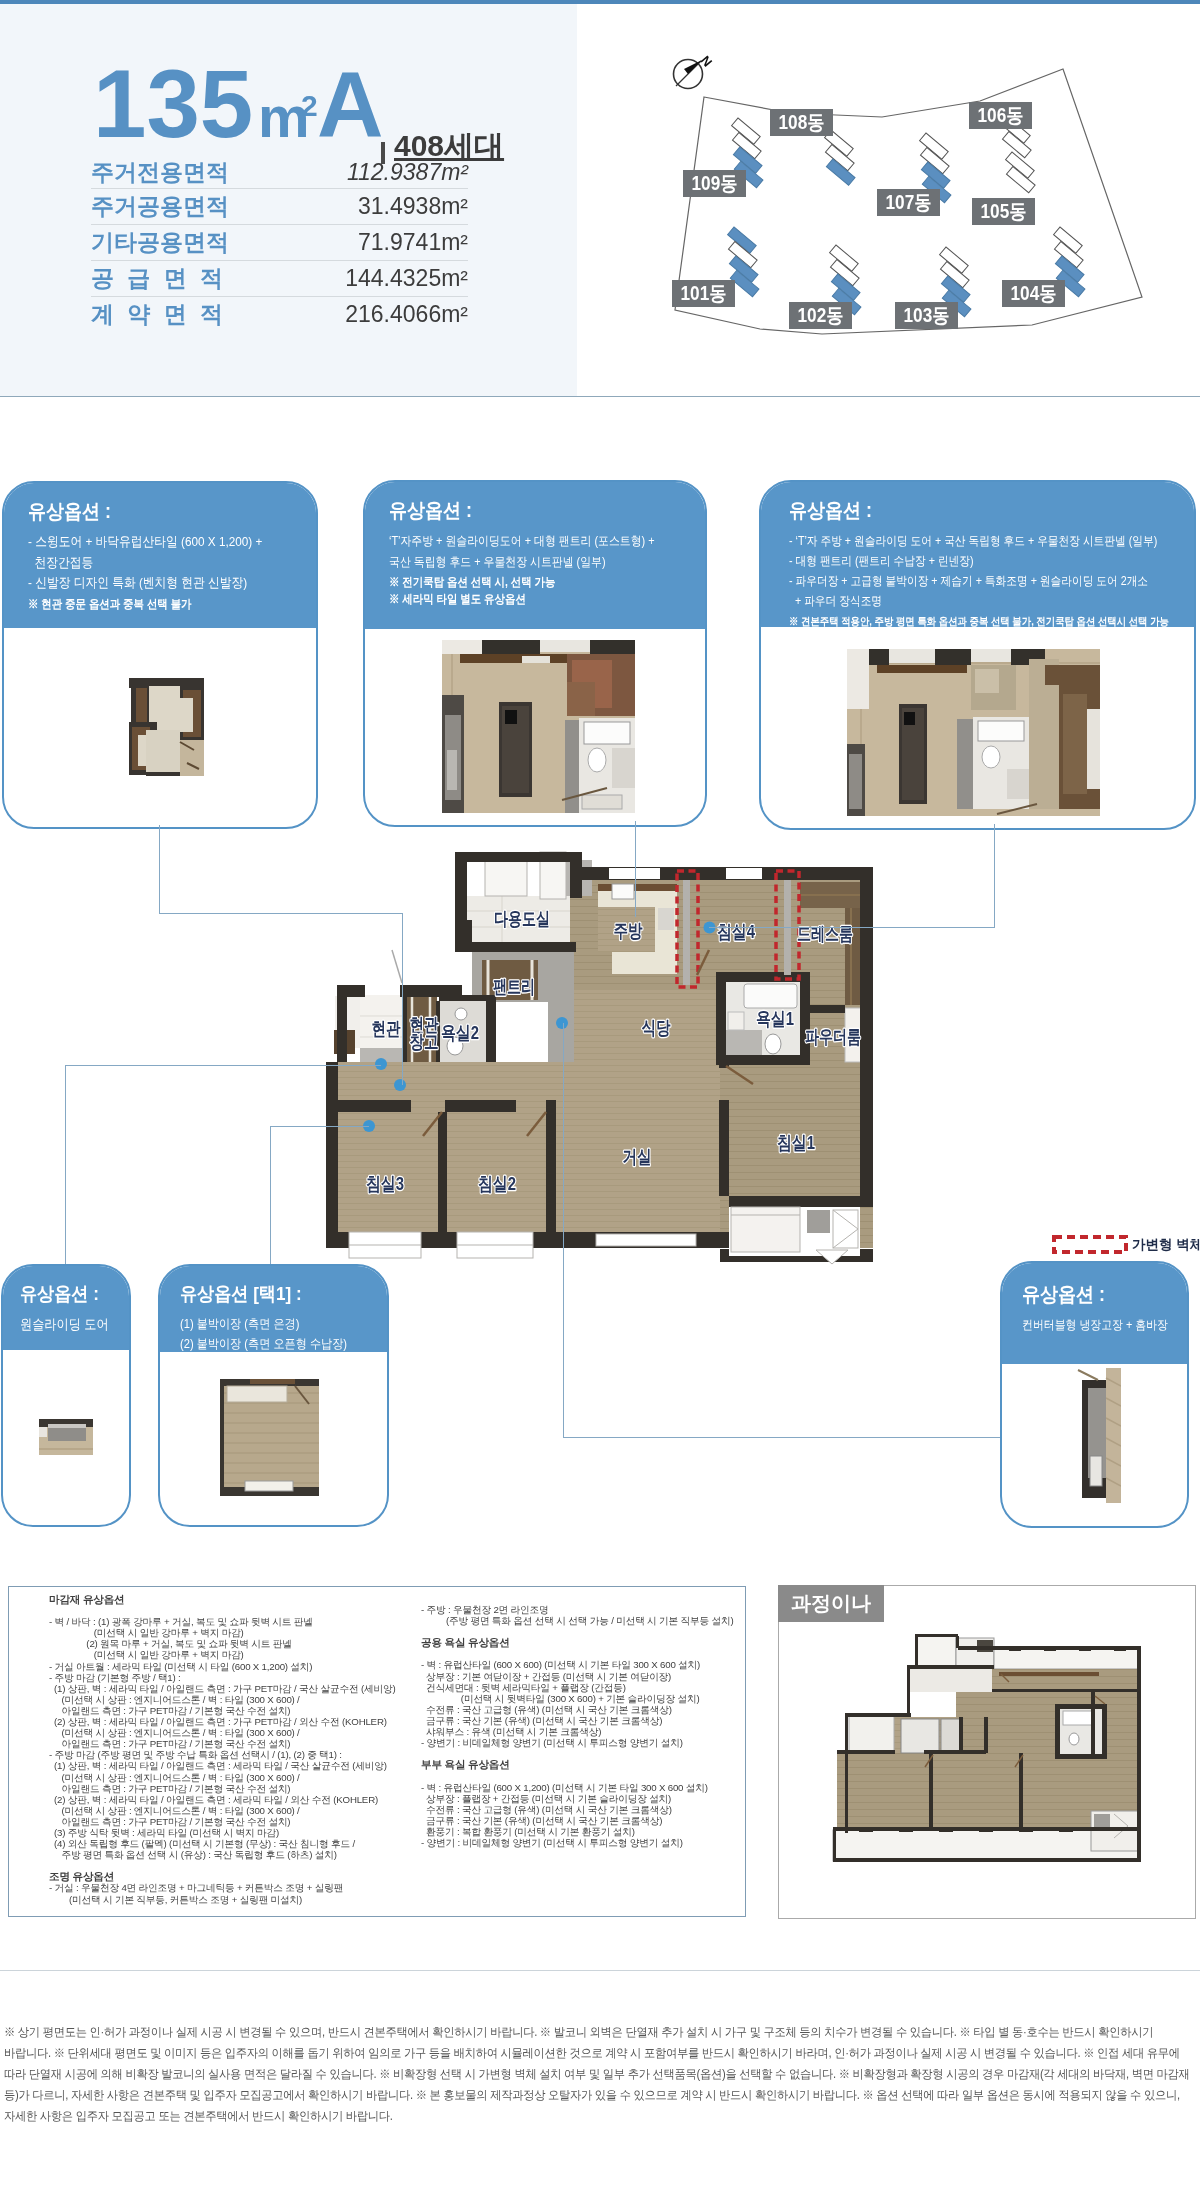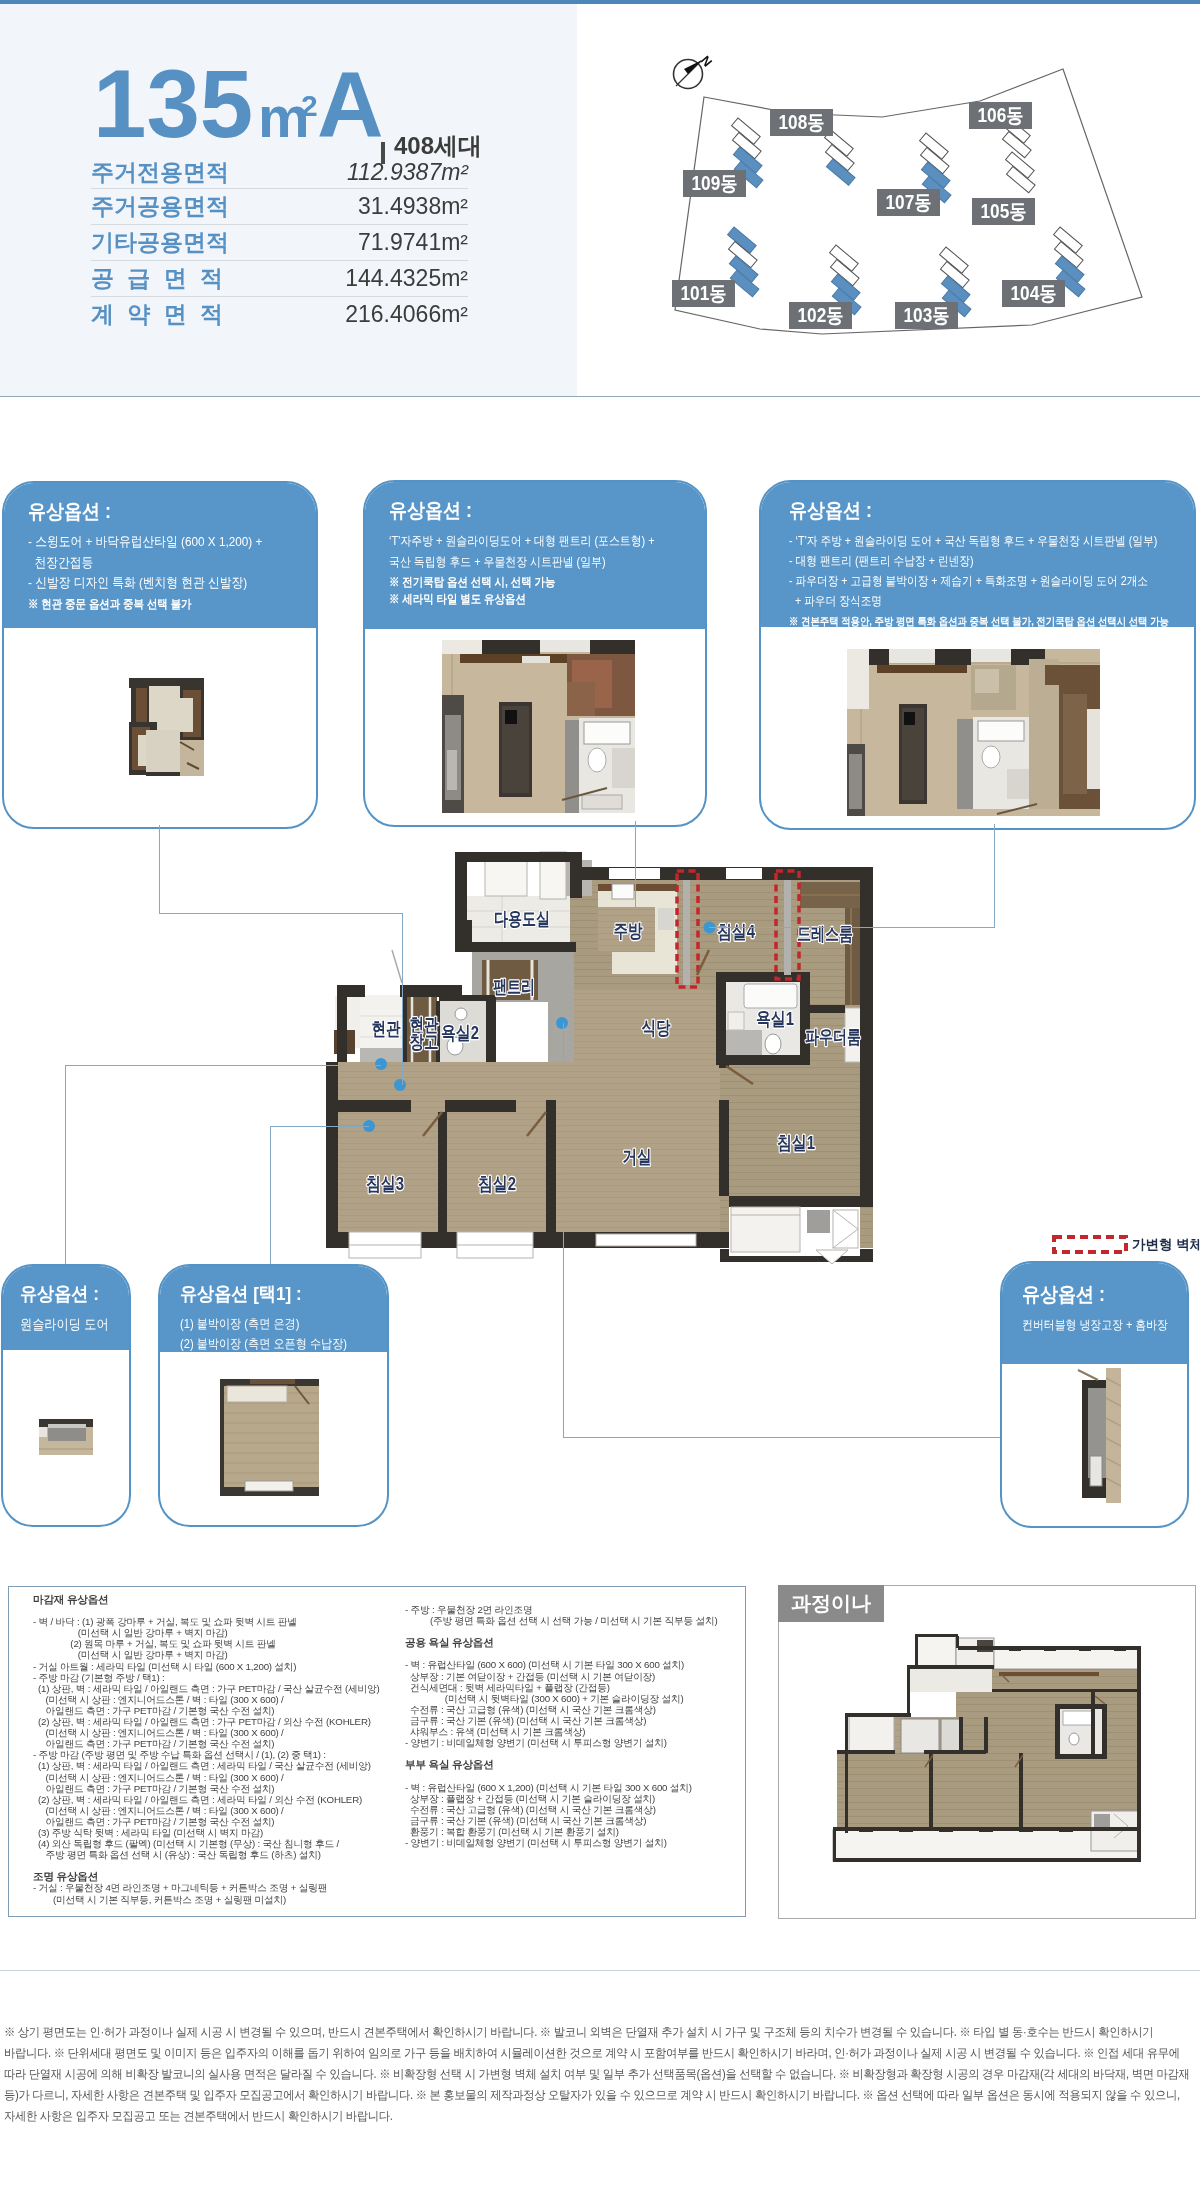--- a/index.html
+++ b/index.html
@@ -5,39 +5,39 @@
   html,body{margin:0;padding:0;}
   body{width:1200px;height:2193px;position:relative;background:#fff;
        font-family:"Liberation Sans",sans-serif;overflow:hidden;}
   .abs{position:absolute;}
   .callout{position:absolute;border:2px solid #5493c6;border-radius:32px;background:#fff;overflow:hidden;}
   .callout .hd{background:#5896c9;color:#fff;padding:13px 0 0 24px;box-sizing:border-box;}
   .callout .hd h3{margin:2px 0 7px 0;font-size:20px;font-weight:bold;transform:scaleX(0.9);transform-origin:0 0;}
   .callout .hd .t{font-size:14px;line-height:20.5px;white-space:nowrap;transform:scaleX(0.87);transform-origin:0 0;}
   .callout .hd .s{font-size:12px;line-height:16.5px;font-weight:bold;white-space:nowrap;margin-top:2px;transform:scaleX(0.87);transform-origin:0 0;}
   .line{position:absolute;background:#85a8c4;}
-  .fin{font-size:9.7px;line-height:11.1px;letter-spacing:-0.2px;color:#3f3f3f;white-space:pre;}
+  .fin{font-size:9.7px;line-height:11.1px;letter-spacing:-0.2px;color:#3f3f3f;white-space:pre;margin-left:16px;}
   .fin b{font-size:10.6px;}
 </style>
 </head>
 <body>
 
 <div class="abs" style="left:0;top:0;width:1200px;height:4px;background:#4d87ba;"></div>
 
 <div class="abs" style="left:0;top:4px;width:577px;height:393px;background:#f2f6fa;"></div>
 
 <div class="abs" style="left:0;top:396px;width:1200px;height:1px;background:#8fa8ba;"></div>
 
 <div class="abs" style="left:93px;top:66px;width:300px;height:80px;color:#5791c4;font-weight:bold;font-size:96px;line-height:76px;">135</div>
 <div class="abs" style="left:258px;top:95px;color:#5791c4;font-weight:bold;font-size:58px;line-height:44px;">m</div>
 <div class="abs" style="left:301px;top:93px;color:#5791c4;font-weight:bold;font-size:30px;line-height:26px;">2</div>
 <div class="abs" style="left:317px;top:68px;color:#5791c4;font-weight:bold;font-size:92px;line-height:73px;">A</div>
 
 <div class="abs" style="left:381px;top:142px;width:4px;height:22px;background:#4a4a4a;"></div>
-<div class="abs" style="left:394px;top:131px;font-size:24px;line-height:30px;color:#3c3c3c;font-weight:bold;">408세대</div>
+<div class="abs" style="left:394px;top:131px;font-size:30px;line-height:30px;color:#3c3c3c;font-weight:bold;text-decoration:underline;">408세대</div>
 
 <div class="abs" style="left:91px;top:157px;width:377px;font-size:23px;">
   <div style="display:flex;justify-content:space-between;align-items:center;height:31px;border-bottom:1px solid #d5dade;">
       <span style="color:#5791c4;font-weight:bold;display:flex;justify-content:space-between;width:132px;">
         <span>주</span>
         <span>거</span>
         <span>전</span>
         <span>용</span>
         <span>면</span>
         <span>적</span>

